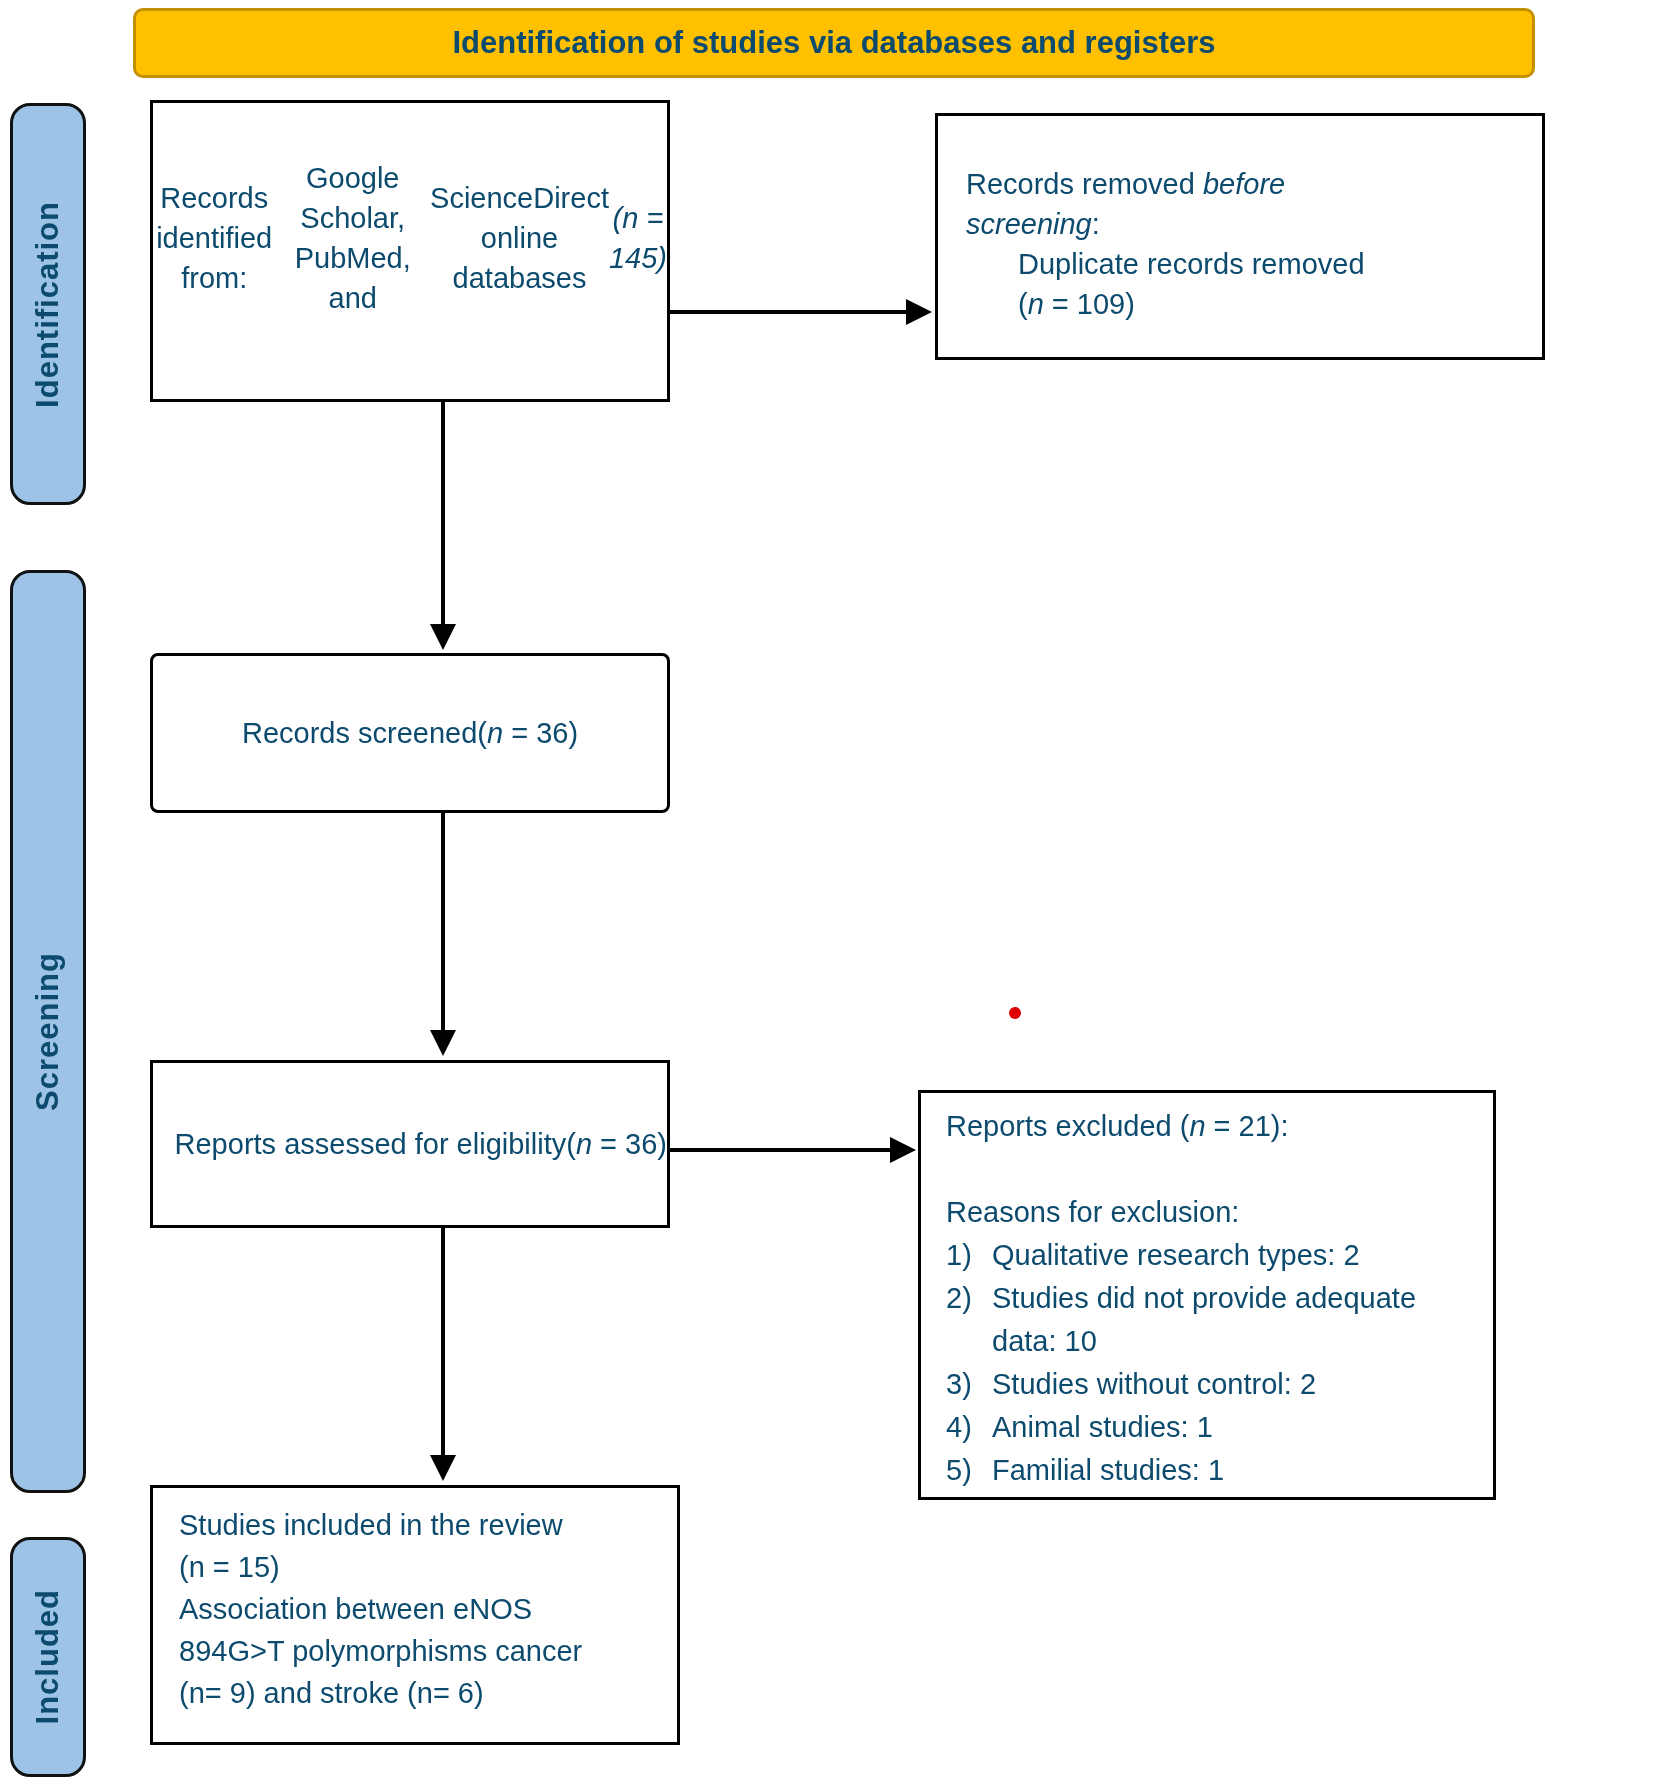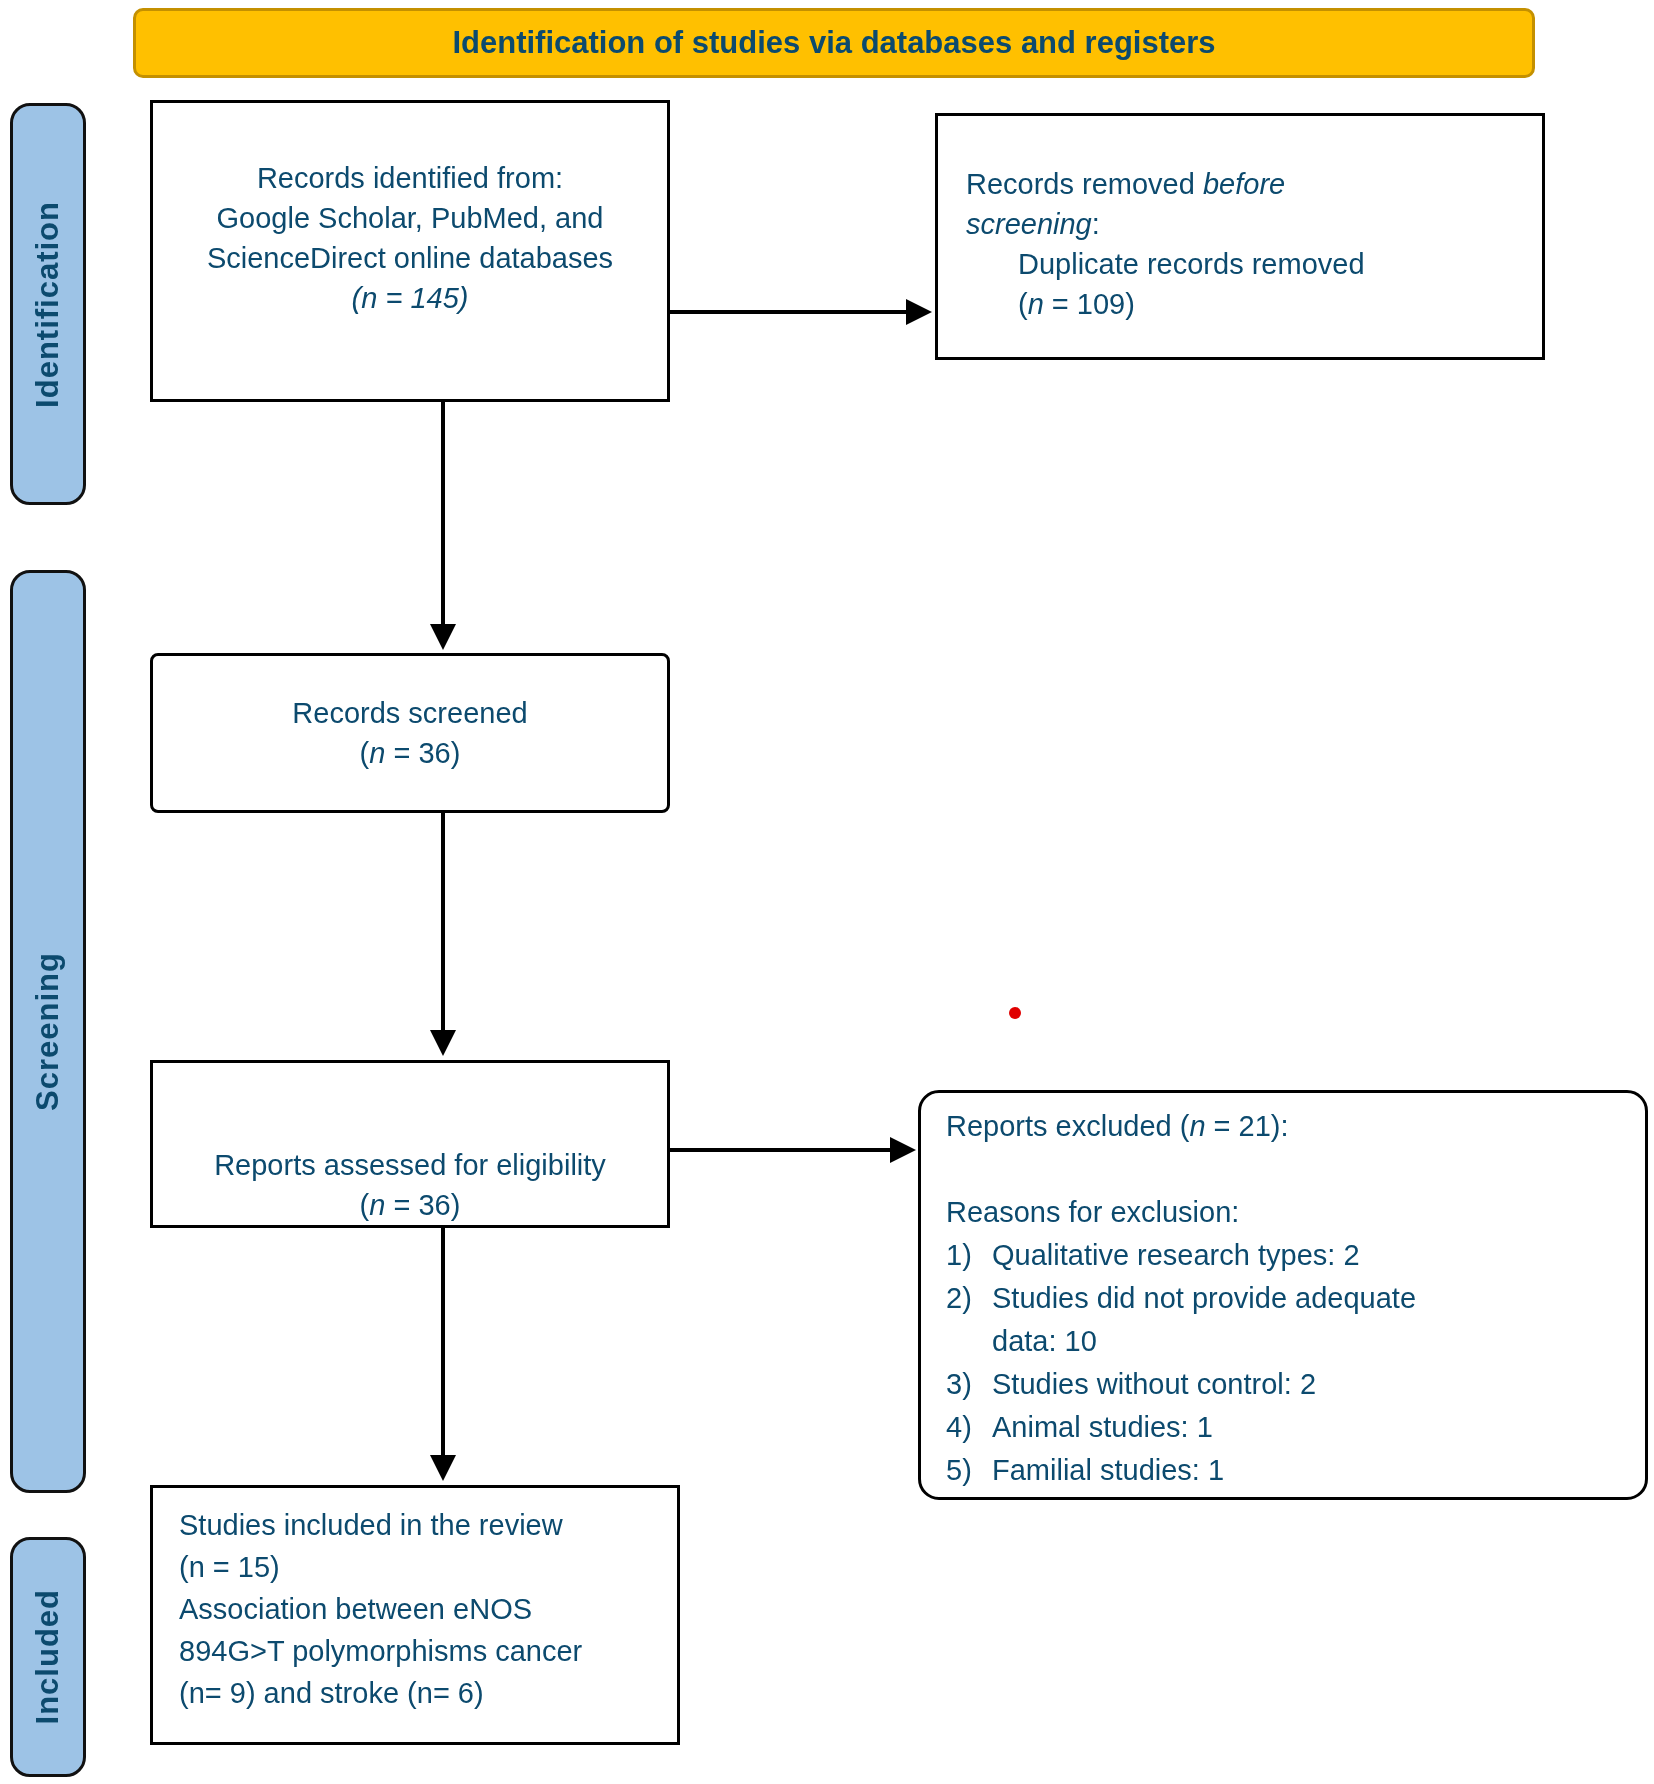--- a/index.html
+++ b/index.html
@@ -19,21 +19,21 @@
     display:flex;align-items:center;justify-content:center;
   }
   .stage .vtext{
     writing-mode:vertical-rl;transform:rotate(180deg);
     font-size:31px;font-weight:bold;letter-spacing:1px;white-space:nowrap;
   }
   .fbox{
     position:absolute;background:#fff;border:3px solid #000;
     box-sizing:border-box;font-size:29px;line-height:40px;
   }
-  .centered{display:flex;flex-direction:column;align-items:center;justify-content:center;text-align:center;}
+  .centered{display:flex;flex-direction:row;align-items:center;justify-content:center;text-align:center;}
   .it{font-style:italic;}
   .arrow-line-v{position:absolute;width:4px;background:#000;}
   .arrow-line-h{position:absolute;height:4px;background:#000;}
   .head-down{position:absolute;width:0;height:0;border-left:13px solid transparent;border-right:13px solid transparent;border-top:26px solid #000;}
   .head-right{position:absolute;width:0;height:0;border-top:13px solid transparent;border-bottom:13px solid transparent;border-left:26px solid #000;}
   .box-removed{padding:48px 18px 0 28px;}
   .box-removed .indent{margin-left:52px;}
   .box-included-study{padding:16px 16px 0 26px;line-height:42px;}
   .box-excluded{padding:12px 18px 0 25px;line-height:43px;}
   .blank-line{height:43px;}
@@ -78,21 +78,21 @@
   <div class="fbox centered" style="left:150px;top:653px;width:520px;height:160px;border-radius:8px;">
     <div>Records screened</div>
     <div><span>(</span><span class="it">n</span><span> = 36)</span></div>
   </div>
 
   <div class="fbox centered" style="left:150px;top:1060px;width:520px;height:168px;justify-content:flex-end;">
     <div>Reports assessed for eligibility</div>
     <div><span>(</span><span class="it">n</span><span> = 36)</span></div>
   </div>
 
-  <div class="fbox box-excluded" style="left:918px;top:1090px;width:730px;height:410px;border-radius:21px;">
+  <div class="fbox box-excluded" style="left:918px;top:1090px;width:578px;height:410px;">
     <div><span>Reports excluded (</span><span class="it">n</span><span> = 21):</span></div>
     <div class="blank-line"></div>
     <div>Reasons for exclusion:</div>
     <div class="reason-item">
       <div class="reason-num">1)</div>
       <div class="reason-text">Qualitative research types: 2</div>
     </div>
     <div class="reason-item">
       <div class="reason-num">2)</div>
       <div class="reason-text">

